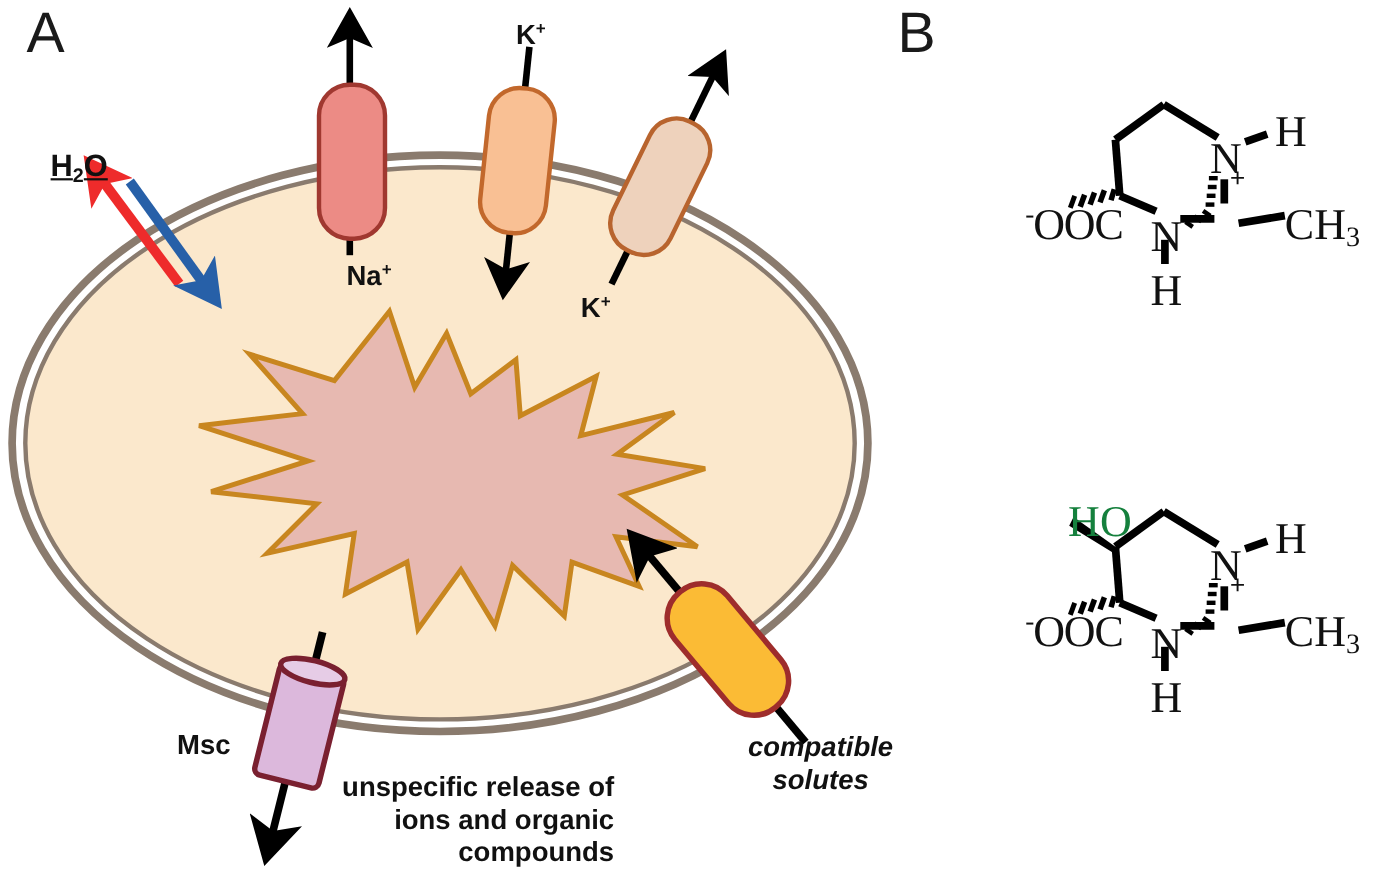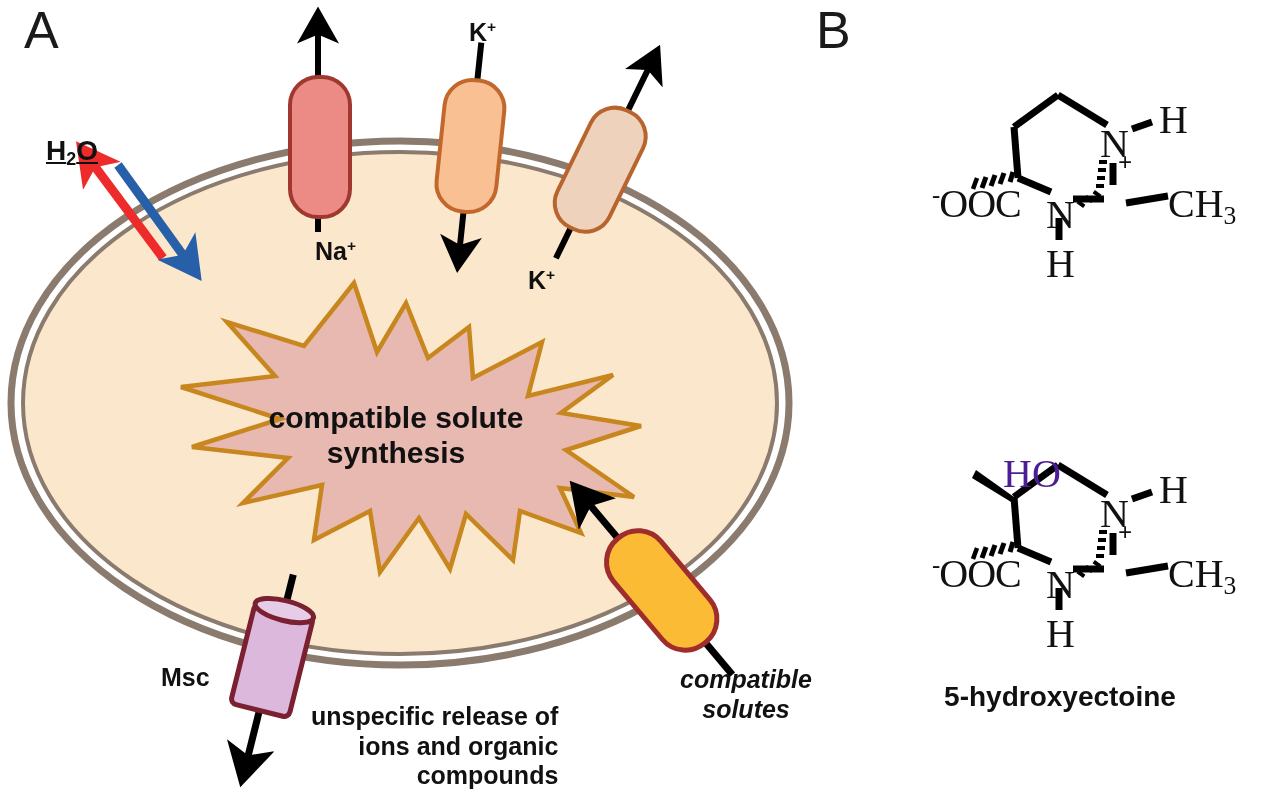--- a/index.html
+++ b/index.html
@@ -223,22 +223,20 @@
   </svg>
 
   <div class="lbl lbl-h2o" style="left:46px; top:134px;"><span>H</span><sub class="sb">2</sub><span>O</span></div>
 
   <div class="lbl lbl-ion" style="left:287px; top:237px;margin-left:28px;"><span>Na</span><sup class="chg">+</sup></div>
 
   <div class="lbl lbl-ion" style="left:469px; top:18px;"><span>K</span><sup class="chg">+</sup></div>
 
   <div class="lbl lbl-ion" style="left:528px; top:266px;"><span>K</span><sup class="chg">+</sup></div>
 
-  <div class="lbl lbl-burst" style="left:216px; top:400px;">compatible solute
-synthesis</div>
 
   <div class="lbl lbl-msc" style="left:161px; top:663px;">Msc</div>
 
   <div class="lbl lbl-note" style="left:311px; top:702px;text-align:right;">unspecific release of
 ions and organic
 compounds</div>
 
   <div class="lbl lbl-note-c" style="left:636px; top:665px;font-style:italic;">compatible
 solutes</div>
 
@@ -255,31 +253,30 @@
               font-family:'Liberation Serif', serif;">H</div>
   <div style="position:absolute; left:1118px; top:149px; font-size:25px; color:#111;
               font-family:'Liberation Serif', serif; font-weight:bold;">+</div>
   <div style="position:absolute; left:1168px; top:180px; font-size:40px; color:#111;
               font-family:'Liberation Serif', serif;"><span>CH</span><sub style="font-size:0.64em; vertical-align:baseline; position:relative; top:7px; line-height:0;">3</sub></div>
 
 
   <div style="position:absolute; left:932px; top:550px; font-size:40px; font-weight:400;
               color:#111; font-family:'Liberation Serif', serif; letter-spacing:-1px;"><sup style="font-size:0.62em; vertical-align:super; line-height:0;">-</sup><span>OOC</span></div>
 
-  <div style="position:absolute; left:971px; top:450px; font-size:40px; color:#4c1d95;
-              font-family:'Liberation Serif', serif;margin-left:32px;">HO</div>
+  <div style="position:absolute; left:971px; top:450px; font-size:40px; color:#15803d;
+              font-family:'Liberation Serif', serif;">HO</div>
 
   <div style="position:absolute; left:1100px; top:490px; font-size:40px; color:#111;
               font-family:'Liberation Serif', serif;">N</div>
   <div style="position:absolute; left:1159px; top:466px; font-size:40px; color:#111;
               font-family:'Liberation Serif', serif;">H</div>
   <div style="position:absolute; left:1046px; top:561px; font-size:40px; color:#111;
               font-family:'Liberation Serif', serif;">N</div>
   <div style="position:absolute; left:1046px; top:610px; font-size:40px; color:#111;
               font-family:'Liberation Serif', serif;">H</div>
   <div style="position:absolute; left:1118px; top:519px; font-size:25px; color:#111;
               font-family:'Liberation Serif', serif; font-weight:bold;">+</div>
   <div style="position:absolute; left:1168px; top:550px; font-size:40px; color:#111;
               font-family:'Liberation Serif', serif;"><span>CH</span><sub style="font-size:0.64em; vertical-align:baseline; position:relative; top:7px; line-height:0;">3</sub></div>
 
-  <div class="lbl lbl-mol" style="left:850px; top:680px;">5-hydroxyectoine</div>
 
 </div>
 
 </body></html>

